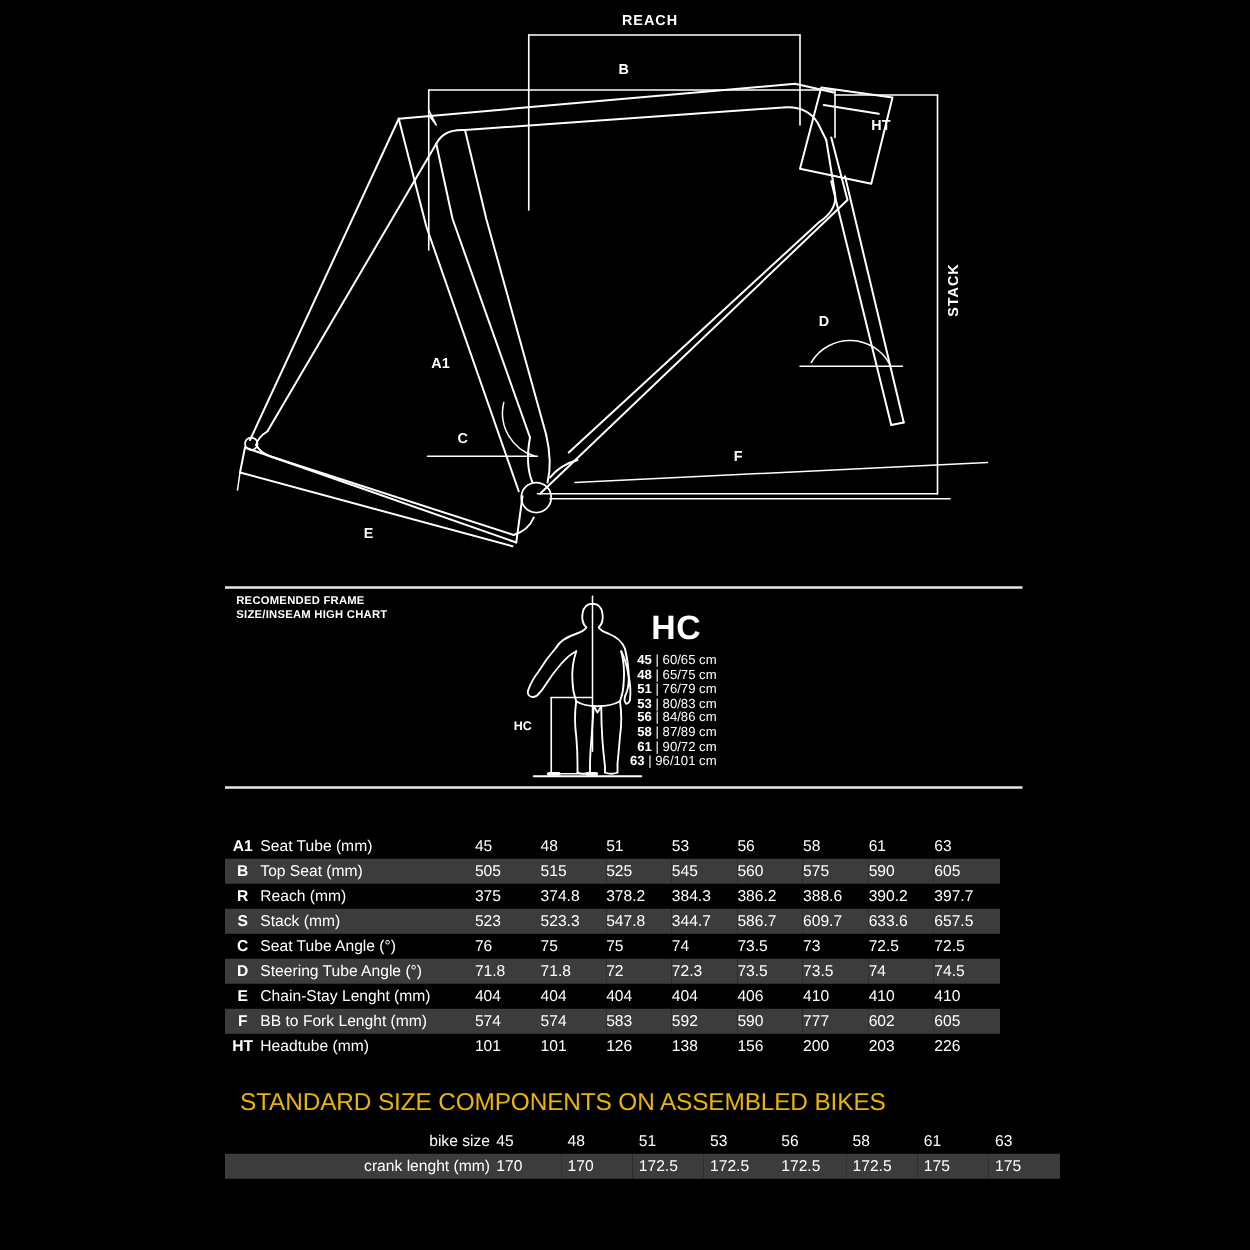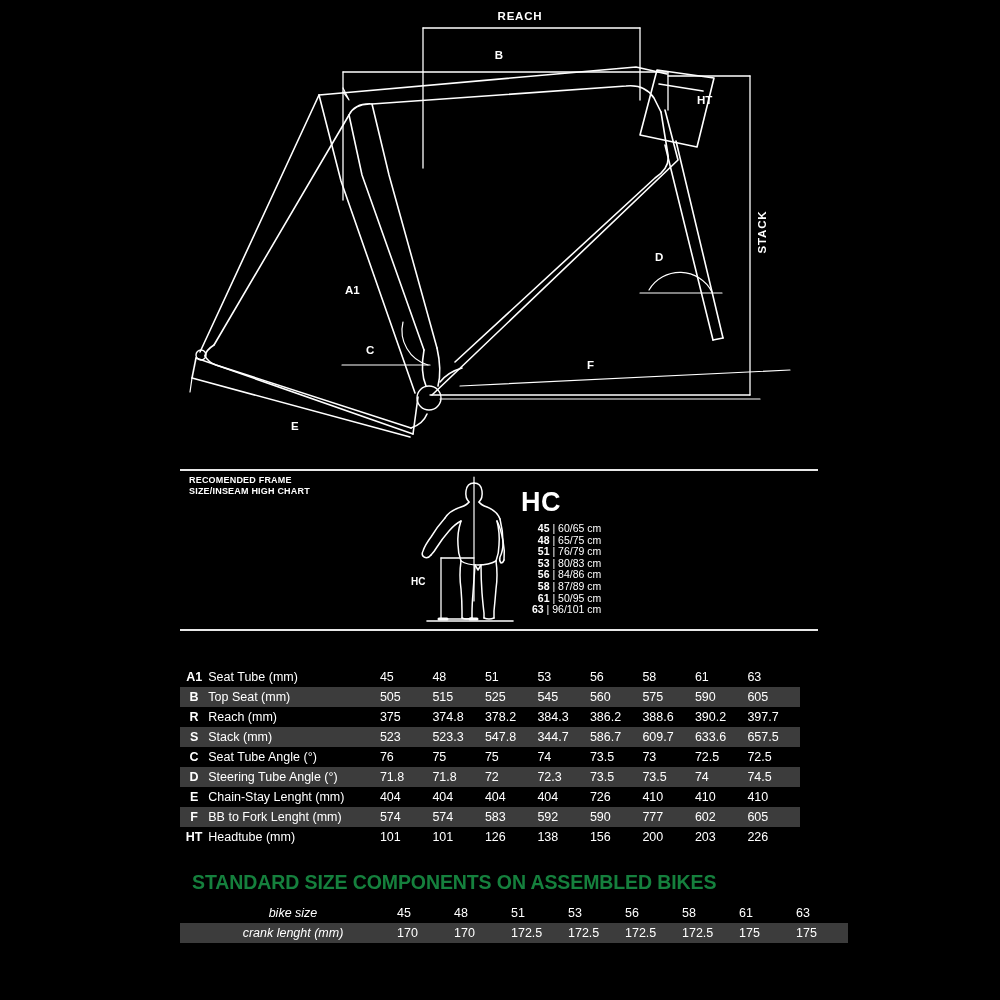--- a/index.html
+++ b/index.html
@@ -86,21 +86,20 @@
     color: #ffffff;
   }
   #inseam-list {
     position: absolute;
     left: 504px;
     top: 64px;
     font-size: 10.5px;
     line-height: 11.6px;
     color: #ffffff;
     text-align: right;
-    margin-left: 28px;
   }
   .inseam-row { white-space: pre; }
   .inseam-size { font-weight: bold; }
 
   #figure-svg {
     position: absolute;
     left: 415px;
     top: 12px;
   }
 
@@ -140,43 +139,42 @@
     text-align: left;
     padding-left: 3px;
   }
 
   
   #std-title {
     position: absolute;
     left: 192px;
     top: 871px;
     font-size: 19.5px;
-    font-weight: bold;
+    font-weight: normal;
     letter-spacing: -0.1px;
-    color: #15803d;
+    color: #eab308;
     text-align: center;
   }
   #std-table {
     position: absolute;
     left: 180px;
     top: 903px;
     width: 620px;
   }
   #std-table td {
     height: 20px;
     font-size: 12.5px;
     color: #ffffff;
     padding: 0;
     vertical-align: middle;
   }
   #std-table td.name {
     width: 198px;
-    text-align: center;
+    text-align: right;
     padding-left: 14px;
-    font-style: italic;
   }
   #std-table td.val {
     width: 52px;
     text-align: left;
     padding-left: 5px;
   }
 </style>
 </head>
 <body>
 
@@ -351,21 +349,21 @@
 
     <div id="hc-title">HC</div>
 
     <div id="inseam-list">
         <div class="inseam-row"><span class="inseam-size">45</span><span> | </span><span>60/65 cm</span></div>
         <div class="inseam-row"><span class="inseam-size">48</span><span> | </span><span>65/75 cm</span></div>
         <div class="inseam-row"><span class="inseam-size">51</span><span> | </span><span>76/79 cm</span></div>
         <div class="inseam-row"><span class="inseam-size">53</span><span> | </span><span>80/83 cm</span></div>
         <div class="inseam-row"><span class="inseam-size">56</span><span> | </span><span>84/86 cm</span></div>
         <div class="inseam-row"><span class="inseam-size">58</span><span> | </span><span>87/89 cm</span></div>
-        <div class="inseam-row"><span class="inseam-size">61</span><span> | </span><span>50/95 cm</span></div>
+        <div class="inseam-row"><span class="inseam-size">61</span><span> | </span><span>90/72 cm</span></div>
         <div class="inseam-row"><span class="inseam-size">63</span><span> | </span><span>96/101 cm</span></div>
       </div>
   </div>
 
   <div id="geo-table">
     <table>
       <tbody id="geo-tbody">
           <tr>
             <td class="code">A1</td>
             <td class="name">Seat Tube (mm)</td>
@@ -438,21 +436,21 @@
             <td class="val">74</td>
             <td class="val">74.5</td>
           </tr>
           <tr>
             <td class="code">E</td>
             <td class="name">Chain-Stay Lenght (mm)</td>
             <td class="val">404</td>
             <td class="val">404</td>
             <td class="val">404</td>
             <td class="val">404</td>
-            <td class="val">726</td>
+            <td class="val">406</td>
             <td class="val">410</td>
             <td class="val">410</td>
             <td class="val">410</td>
           </tr>
           <tr class="stripe">
             <td class="code">F</td>
             <td class="name">BB to Fork Lenght (mm)</td>
             <td class="val">574</td>
             <td class="val">574</td>
             <td class="val">583</td>

